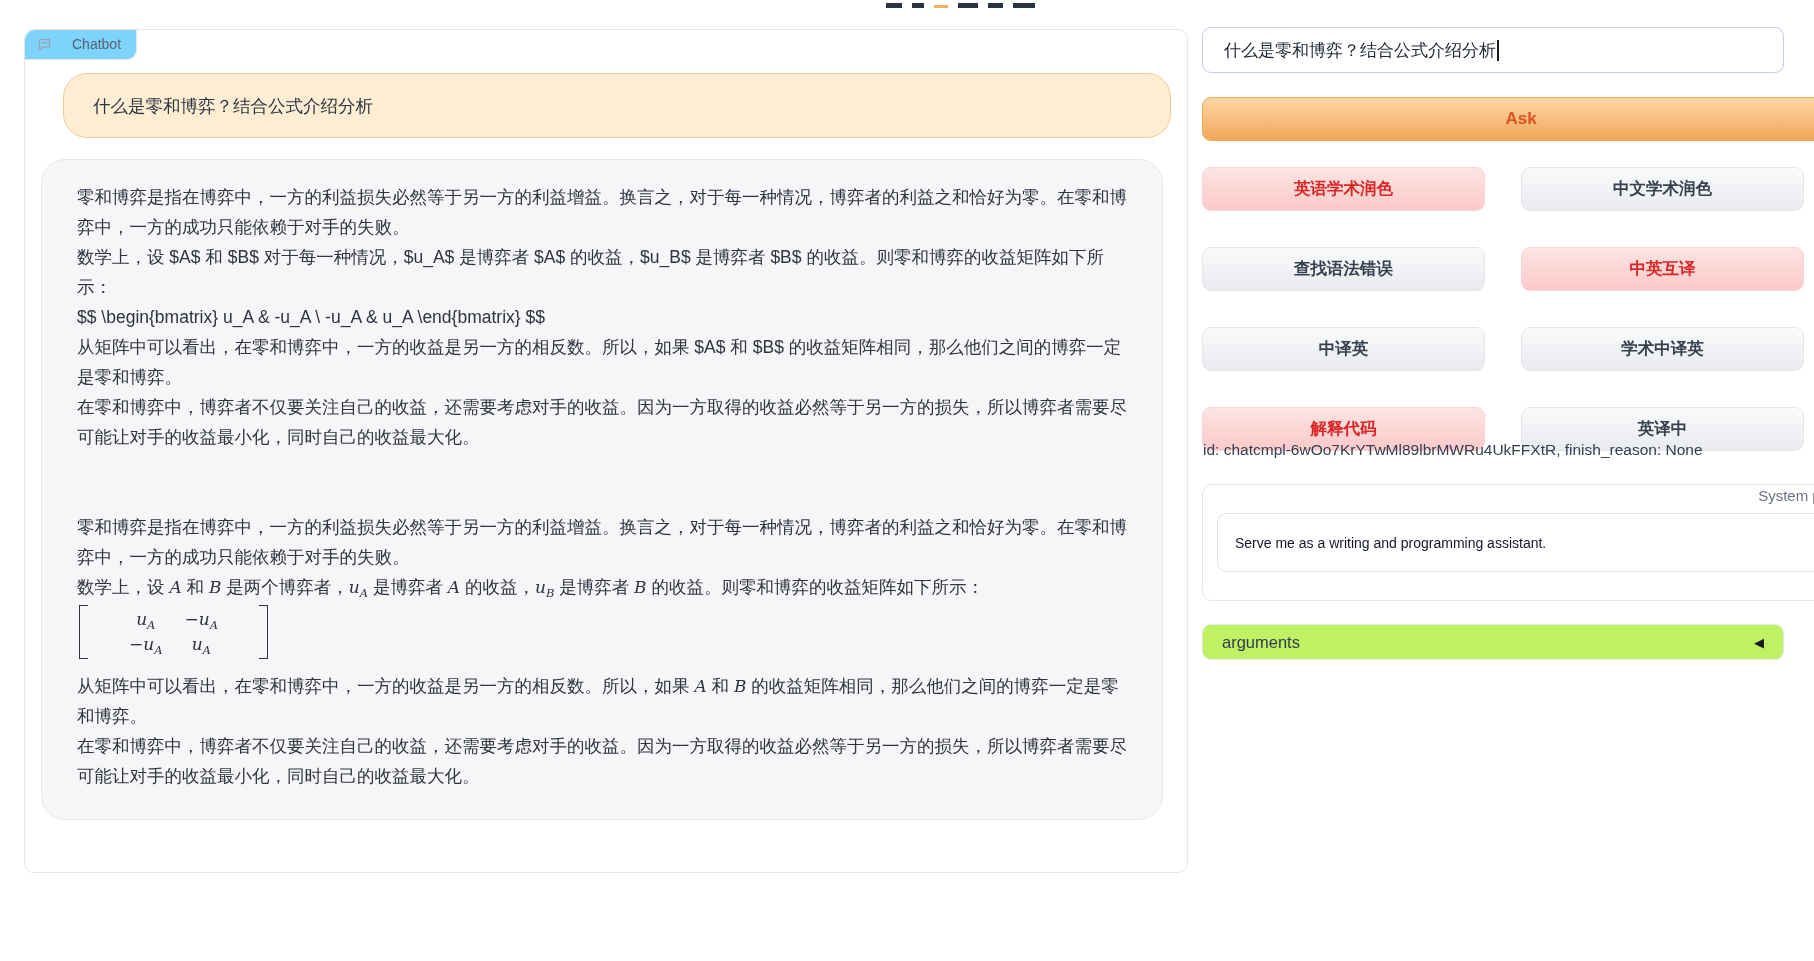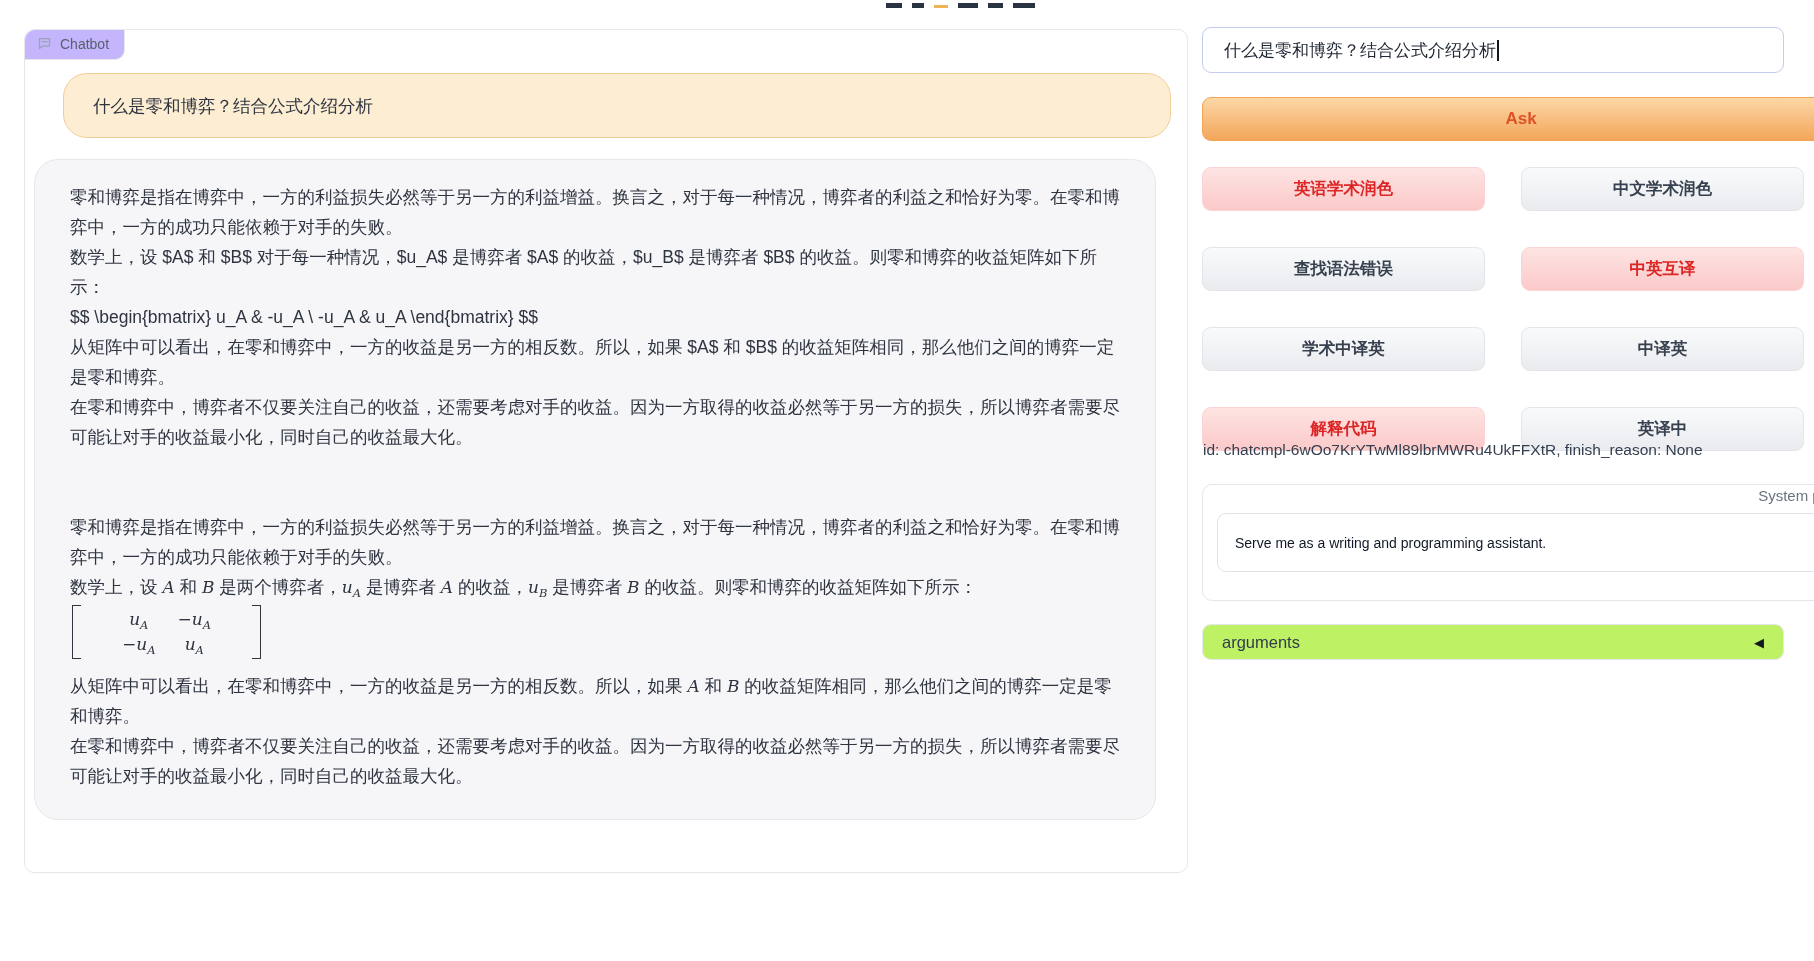--- a/index.html
+++ b/index.html
@@ -7,30 +7,30 @@
        font-family:"Liberation Sans","DejaVu Sans",sans-serif;color:#2e3440;}
 
   
   .clip-title{position:absolute;left:886px;top:0;height:8px;display:flex;align-items:flex-end;gap:10px;}
   .clip-title i{display:block;background:#2a3342;height:5px;}
   .clip-title i.u{background:#f0b357;height:3px;}
 
   
   .chat-panel{position:absolute;left:24px;top:29px;width:1164px;height:844px;background:#fff;
               border:1px solid #e5e7eb;border-radius:10px;box-sizing:border-box;}
-  .chat-label{position:absolute;left:0;top:0;display:flex;gap:8px;
-              padding:6px 15px 7px 12px;background:#c4b5fd;border-right:1px solid #e5e7eb;
+  .chat-label{position:absolute;left:0;top:0;display:flex;align-items:center;gap:20px;
+              padding:6px 15px 7px 12px;background:#7dd3fc;border-right:1px solid #e5e7eb;
               border-bottom:1px solid #e5e7eb;border-top-left-radius:10px;border-bottom-right-radius:10px;}
   .chat-label-text{font-size:14px;color:#57606f;}
 
   .msg-user{position:absolute;left:38px;top:43px;width:1108px;height:65px;background:#fdeed3;
             border:1.5px solid #f3cd97;border-radius:24px;display:flex;align-items:center;
             padding:0 29px;font-size:17.5px;color:#2e3440;box-sizing:border-box;}
 
-  .msg-bot{position:absolute;left:9px;top:129px;width:1122px;background:#f6f6f8;
+  .msg-bot{position:absolute;left:16px;top:129px;width:1122px;background:#f6f6f8;
            border:1.5px solid #e8e8ec;border-radius:24px;box-sizing:border-box;
            padding:22px 35px 28px 35px;font-size:17.5px;line-height:30px;color:#2e3440;}
   .msg-bot .gap{height:60px;}
   .math{font-family:"DejaVu Serif","Liberation Serif",serif;font-style:italic;font-size:17px;}
   .math sub, .mcells sub{font-size:11.5px;line-height:0;}
   .matrix-wrap{margin:3px 0 3px 2px;}
   .matrix{display:inline-flex;align-items:stretch;font-family:"DejaVu Serif","Liberation Serif",serif;
           font-style:italic;font-size:17px;line-height:23px;color:#2e3440;gap:32px;}
   .mb{width:8px;border:1.8px solid #2e3440;}
   .mb.l{border-right:0;margin-right:9px;}
@@ -129,22 +129,22 @@
     <span class="caret"></span>
   </div>
 
   <button class="ask-btn">Ask</button>
 
   <div class="quick-grid">
       <button class="qbtn pink">英语学术润色</button>
       <button class="qbtn gray">中文学术润色</button>
       <button class="qbtn gray">查找语法错误</button>
       <button class="qbtn pink">中英互译</button>
+      <button class="qbtn gray">中译英</button>
       <button class="qbtn gray">学术中译英</button>
-      <button class="qbtn gray">中译英</button>
       <button class="qbtn pink">解释代码</button>
       <button class="qbtn gray">英译中</button>
     </div>
 
   <div class="status-line">id: chatcmpl-6wOo7KrYTwMl89lbrMWRu4UkFFXtR, finish_reason: None</div>
 
   <div class="sys-card">
     <div class="sys-label">System prompt</div>
     <div class="sys-input">
       <span>Serve me as a writing and programming assistant.</span>

